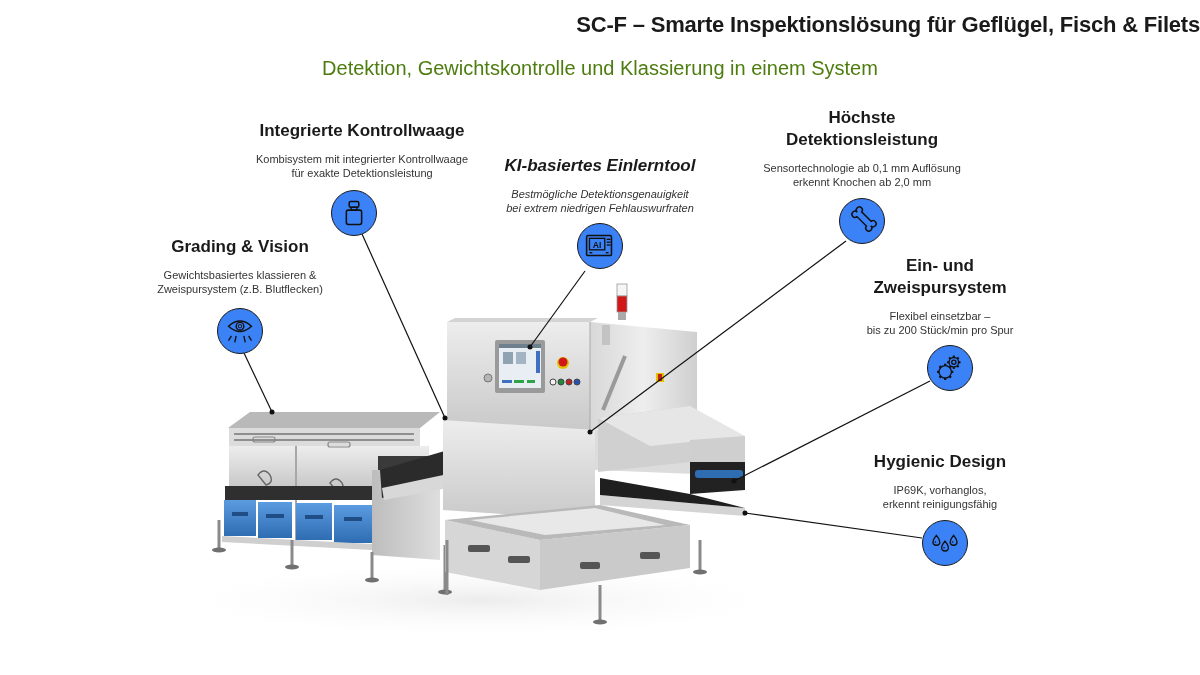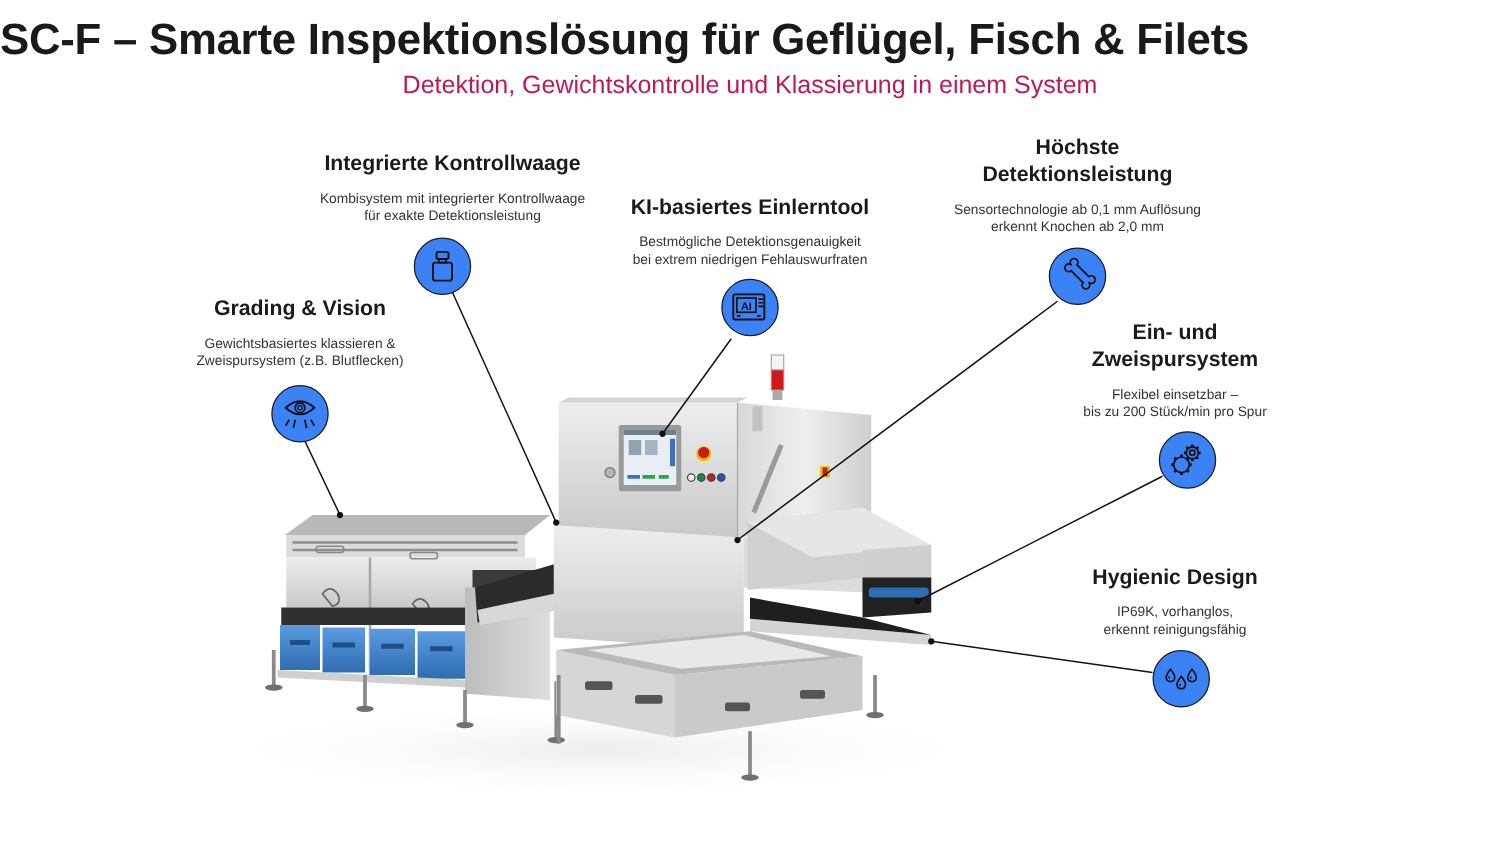--- a/index.html
+++ b/index.html
@@ -1,19 +1,19 @@
 <!DOCTYPE html>
 <html><head>
 <meta charset="utf-8">
 <style>
   html, body { margin:0; padding:0; }
   body { width:1200px; height:675px; background:#ffffff; position:relative; overflow:hidden;
          font-family:"Liberation Sans", "DejaVu Sans", sans-serif; color:#1a1a1a; }
-  .title { position:absolute; left:0; width:1200px; top:12px; text-align:left; font-size:35px; font-weight:bold; letter-spacing:-0.2px; }
-  .subtitle { position:absolute; left:0; width:1200px; top:57px; text-align:center; font-size:20px; color:#be185d; }
+  .title { position:absolute; left:0; width:1200px; top:12px; text-align:right; font-size:22px; font-weight:bold; letter-spacing:-0.2px; }
+  .subtitle { position:absolute; left:0; width:1200px; top:57px; text-align:center; font-size:20px; color:#4d7c0f; }
   .feature { position:absolute; text-align:center; }
   .feature h3 { margin:0; font-size:17px; font-weight:bold; line-height:22px; color:#1a1a1a; }
   .feature p { margin:10px 0 0; font-size:11px; line-height:14px; color:#333; }
   .icon-circle { position:absolute; width:46px; height:46px; border:1.6px solid #1a1a1a; border-radius:50%; background:#3b82f6; box-sizing:border-box; }
   .icon-circle svg { position:absolute; left:0; top:0; width:100%; height:100%; }
   svg.overlay { position:absolute; left:0; top:0; width:1200px; height:675px; }
 </style>
 </head>
 <body>
 
@@ -218,21 +218,21 @@
       <circle cx="23" cy="18" r="1.8" fill="none" stroke="#111" stroke-width="1"></circle>
       <g stroke="#111" stroke-width="1.4">
         <line x1="14" y1="28" x2="11" y2="33"></line>
         <line x1="19" y1="28" x2="17.5" y2="35"></line>
         <line x1="27" y1="28" x2="28.5" y2="35"></line>
         <line x1="32" y1="28" x2="35" y2="33"></line>
       </g>
     </svg>
 </div>
 
-<div class="feature" style="left:470px; top:155px; width:260px;">
+<div class="feature" style="left:470px; top:155px; width:260px;font-style:italic;">
   <h3>KI-basiertes Einlerntool</h3>
   <p><span>Bestmögliche Detektionsgenauigkeit</span><br><span>bei extrem niedrigen Fehlauswurfraten</span></p>
 </div>
 <div class="icon-circle" style="left:577px; top:223px;">
   <svg viewBox="0 0 46 46">
       <rect x="9" y="12" width="26" height="21" rx="1.5" fill="none" stroke="#111" stroke-width="1.6"></rect>
       <rect x="12" y="15" width="16" height="12" fill="none" stroke="#111" stroke-width="1.4"></rect>
       <text x="20" y="25" text-anchor="middle" font-family="Liberation Sans, sans-serif" font-weight="bold" font-size="9" fill="#111">AI</text>
       <g stroke="#111" stroke-width="1.4">
         <line x1="30" y1="16" x2="34" y2="16"></line>

